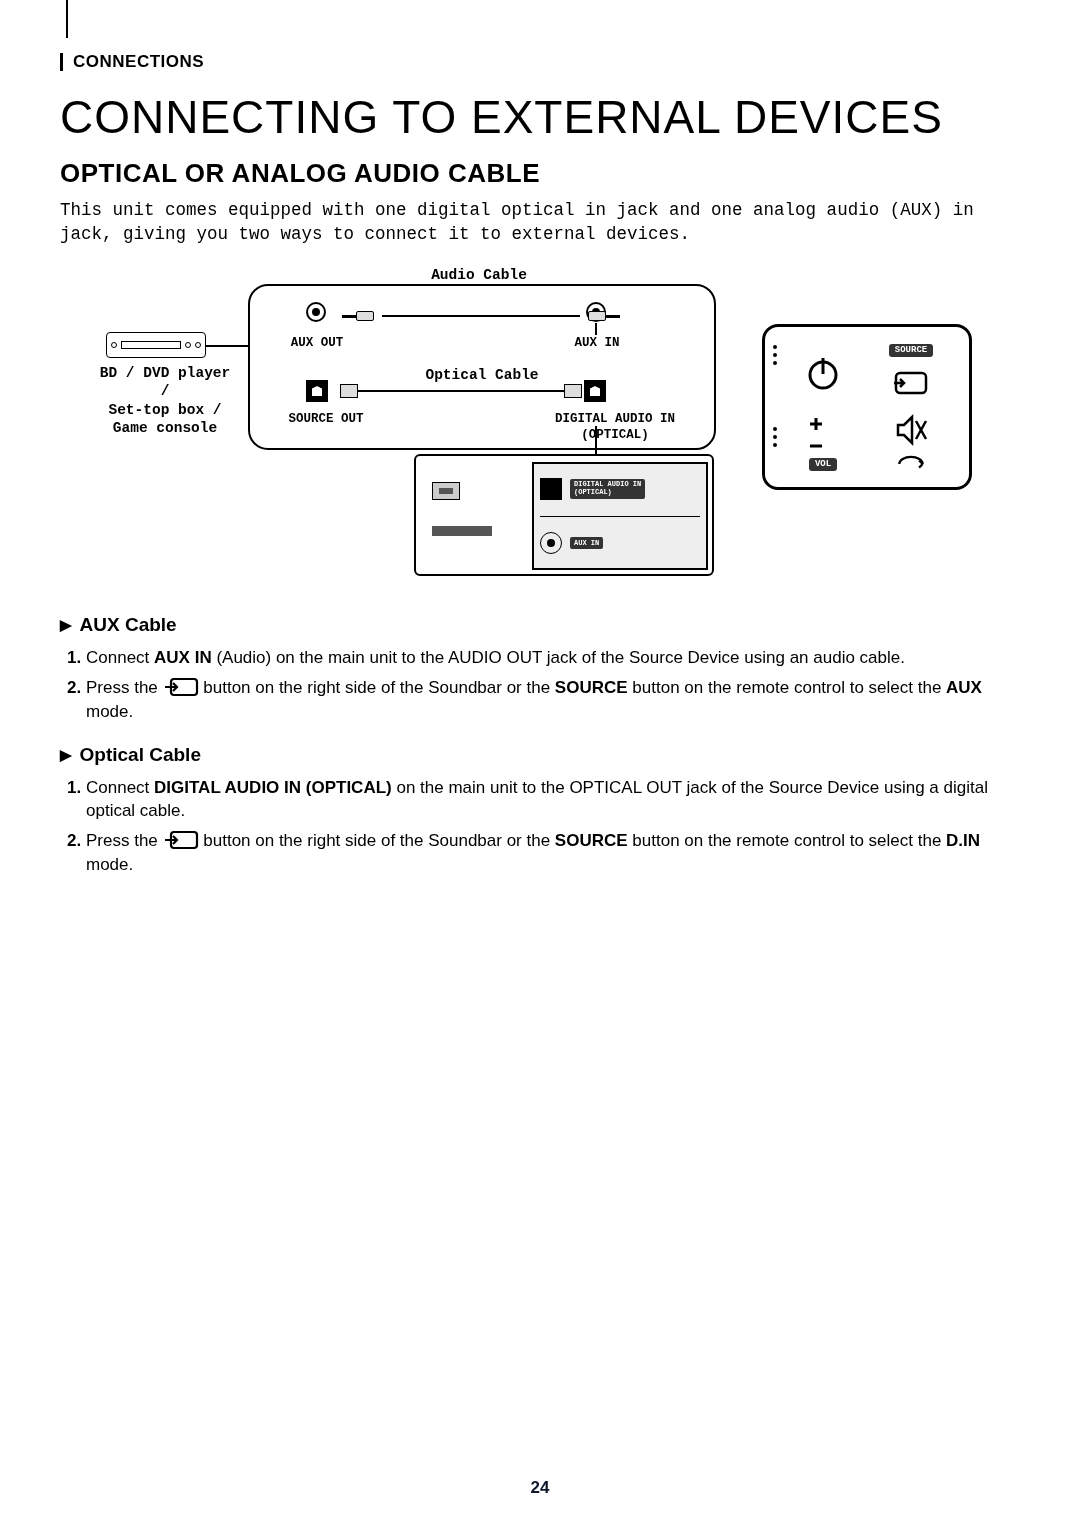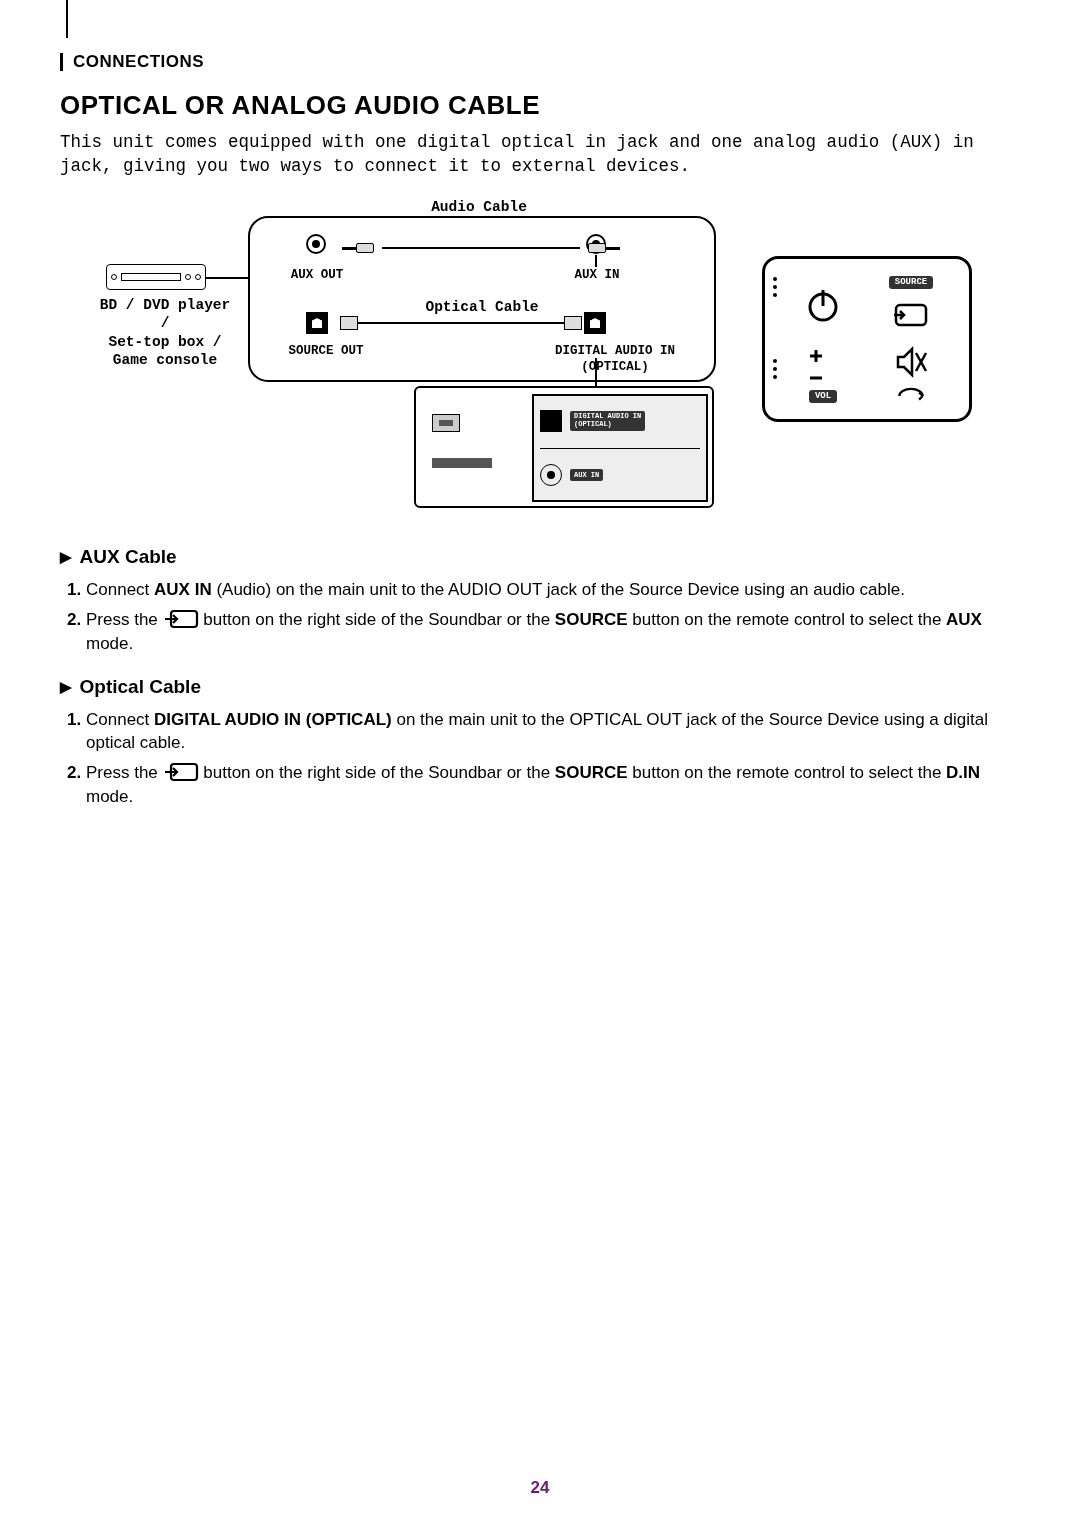--- a/index.html
+++ b/index.html
@@ -164,35 +164,36 @@
   ol.steps { margin: 0 0 10px 0; padding-left: 26px; }
   ol.steps li { font-size: 17px; line-height: 1.4; margin-bottom: 6px; }
   ol.steps li::marker { font-weight: bold; }
   .bold { font-weight: bold; }
   .source-icon-inline {
     display:inline-block;width:36px;height:20px;vertical-align:-4px;
   }
   .source-icon-inline svg { width:36px;height:20px;}
   .page-number {
     position:absolute;bottom:34px;left:0;right:0;text-align:center;
-    font-size:17px;font-weight:bold;color:#701a75;
+    font-size:17px;font-weight:bold;color:#0f172a;
   }
 </style>
 </head>
 <body>
 
 <div class="top-line"></div>
 
 <div class="page">
 
   <div class="section-label-wrap">
     <div class="section-bar"></div>
     <div class="section-label">CONNECTIONS</div>
   </div>
 
+  <h1 class="page-title">CONNECTING TO EXTERNAL DEVICES</h1>
 
   <h2 class="section-heading">OPTICAL OR ANALOG AUDIO CABLE</h2>
 
   <p class="intro-para">This unit comes equipped with one digital optical in jack and one analog audio (AUX) in jack, giving you two ways to connect it to external devices.</p>
 
   <div class="diagram">
 
     <div class="d-label cable-top" style="white-space:pre-line;">Audio Cable
 (not supplied)</div>
 

